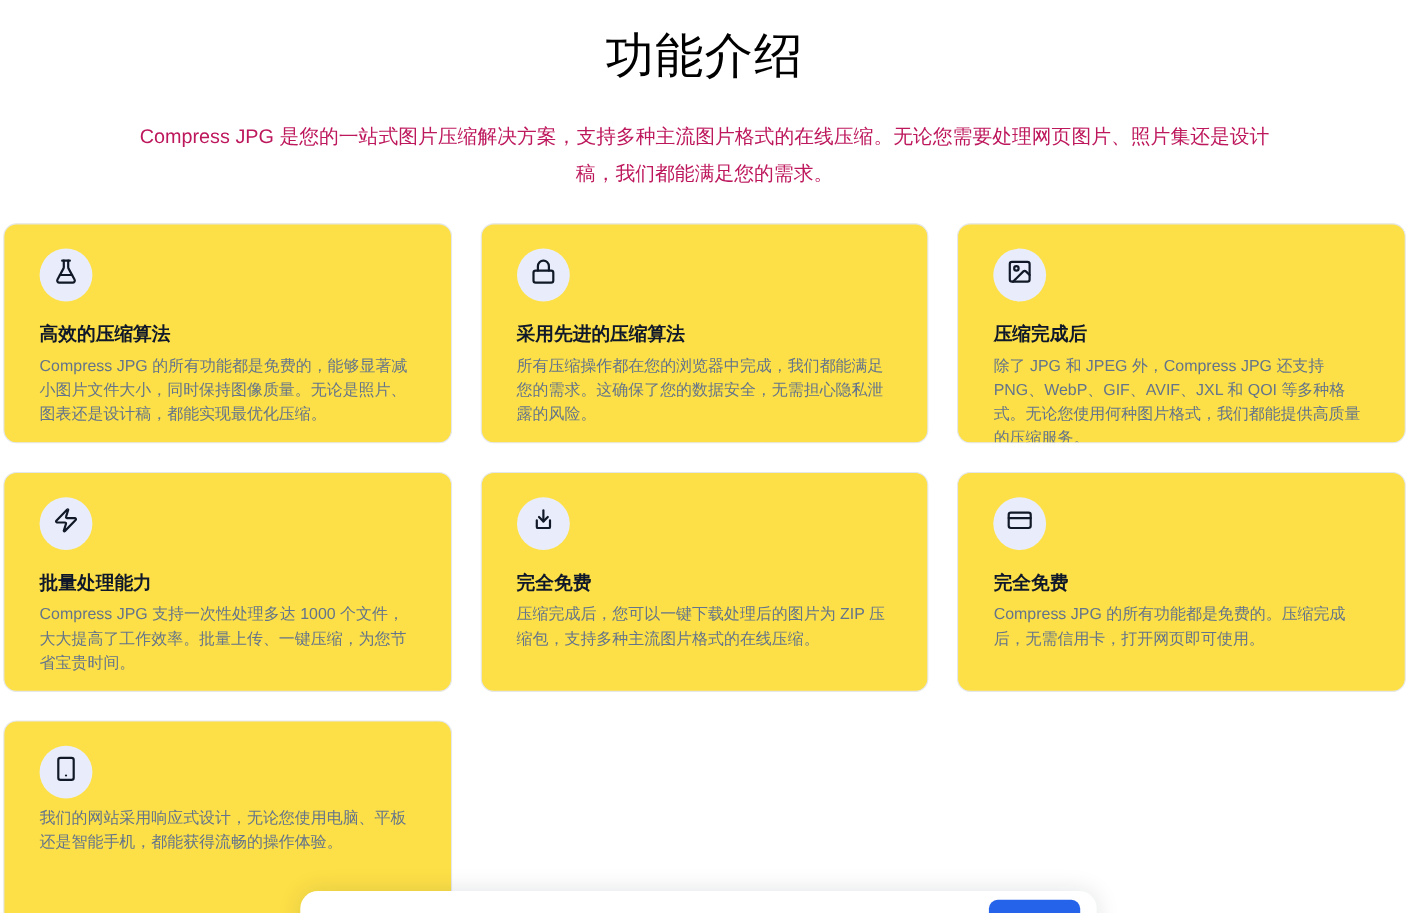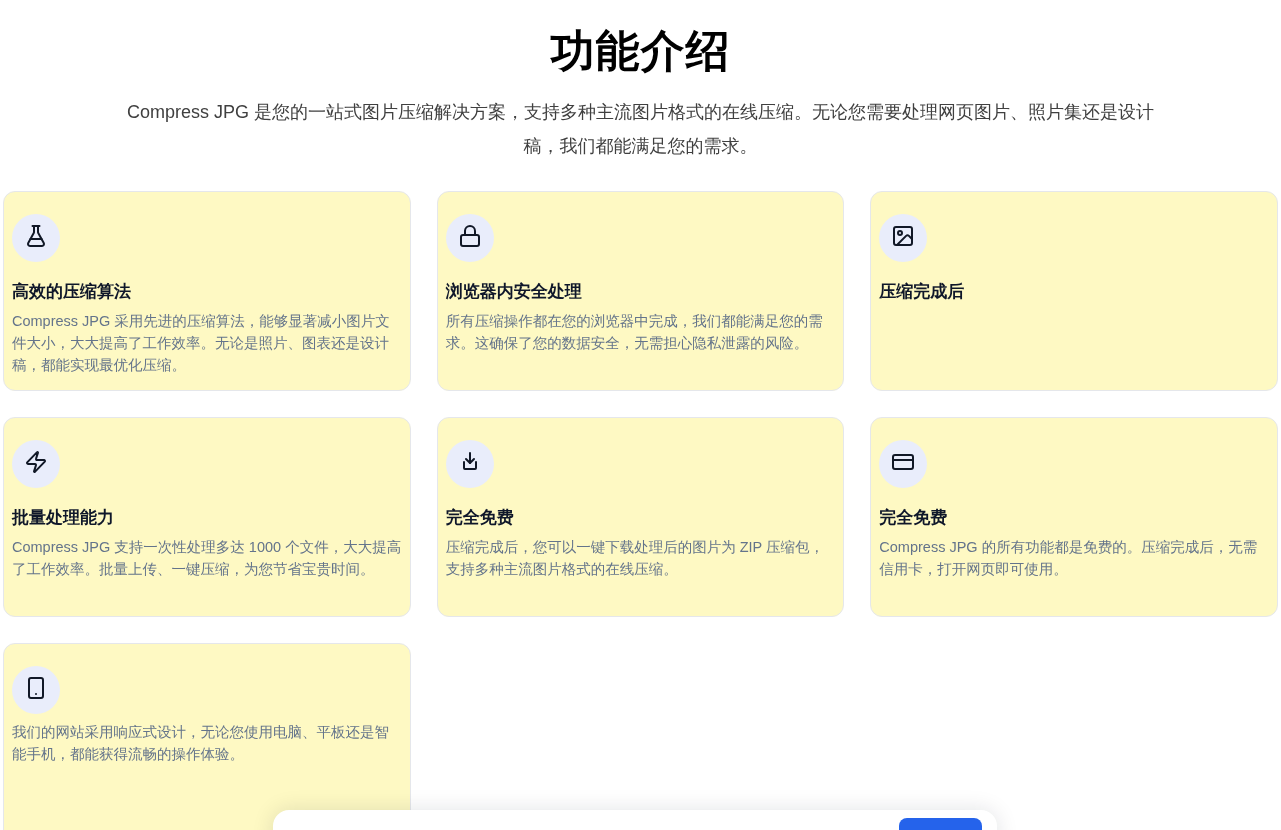--- a/index.html
+++ b/index.html
@@ -4,48 +4,48 @@
 <style>
   * { margin: 0; padding: 0; box-sizing: border-box; }
   html, body { width: 1281px; height: 830px; overflow: hidden; background: #ffffff; }
   body { font-family: "Liberation Sans", sans-serif; position: relative; }
 
   .section { padding-top: 26px; }
 
   .page-title {
     text-align: center;
     font-size: 44px;
-    font-weight: 700;
+    font-weight: 400;
     color: #000000;
     letter-spacing: 1px;
     line-height: 1.15;
   }
 
   .page-subtitle {
-    margin: 18px auto 0;
+    margin: 30px auto 0;
     max-width: 1030px;
     text-align: center;
     font-size: 18px;
     line-height: 34px;
-    color: #404040;
+    color: #be185d;
   }
 
   .features-grid {
     margin: 28px 3px 0;
     display: grid;
     grid-template-columns: repeat(3, 1fr);
     grid-auto-rows: 200px;
     gap: 26px;
   }
 
   .feature-card {
-    background: #fef9c3;
+    background: #fde047;
     border: 1px solid #e5e7eb;
     border-radius: 12px;
-    padding: 22px 8px;
+    padding: 22px 32px;
     overflow: hidden;
   }
 
   .icon-badge {
     width: 48px;
     height: 48px;
     border-radius: 50%;
     background: #e9edfb;
     display: flex;
     align-items: center;
@@ -115,47 +115,48 @@
       <div class="icon-badge">
         <span>
           <svg viewBox="0 0 24 24">
               <path d="M14 2v6a2 2 0 0 0 .245.96l5.51 10.08A2 2 0 0 1 18 22H6a2 2 0 0 1-1.755-2.96l5.51-10.08A2 2 0 0 0 10 8V2"></path>
               <path d="M6.453 15h11.094"></path>
               <path d="M8.5 2h7"></path>
             </svg>
         </span>
       </div>
       <div class="feature-title">高效的压缩算法</div>
-      <div class="feature-desc">Compress JPG 采用先进的压缩算法，能够显著减小图片文件大小，大大提高了工作效率。无论是照片、图表还是设计稿，都能实现最优化压缩。</div>
+      <div class="feature-desc">Compress JPG 的所有功能都是免费的，能够显著减小图片文件大小，同时保持图像质量。无论是照片、图表还是设计稿，都能实现最优化压缩。</div>
     </div>
 
     <div class="feature-card">
       <div class="icon-badge">
         <span>
           <svg viewBox="0 0 24 24">
               <rect width="18" height="11" x="3" y="11" rx="2" ry="2"></rect>
               <path d="M7 11V7a5 5 0 0 1 10 0v4"></path>
             </svg>
         </span>
       </div>
-      <div class="feature-title">浏览器内安全处理</div>
+      <div class="feature-title">采用先进的压缩算法</div>
       <div class="feature-desc">所有压缩操作都在您的浏览器中完成，我们都能满足您的需求。这确保了您的数据安全，无需担心隐私泄露的风险。</div>
     </div>
 
     <div class="feature-card">
       <div class="icon-badge">
         <span>
           <svg viewBox="0 0 24 24">
               <rect width="18" height="18" x="3" y="3" rx="2" ry="2"></rect>
               <circle cx="9" cy="9" r="2"></circle>
               <path d="m21 15-3.086-3.086a2 2 0 0 0-2.828 0L6 21"></path>
             </svg>
         </span>
       </div>
       <div class="feature-title">压缩完成后</div>
+      <div class="feature-desc">除了 JPG 和 JPEG 外，Compress JPG 还支持 PNG、WebP、GIF、AVIF、JXL 和 QOI 等多种格式。无论您使用何种图片格式，我们都能提供高质量的压缩服务。</div>
     </div>
 
     <div class="feature-card">
       <div class="icon-badge">
         <span>
           <svg viewBox="0 0 24 24">
               <path d="M4 14a1 1 0 0 1-.78-1.63l9.9-10.2a.5.5 0 0 1 .86.46l-1.92 6.02A1 1 0 0 0 13 10h7a1 1 0 0 1 .78 1.63l-9.9 10.2a.5.5 0 0 1-.86-.46l1.92-6.02A1 1 0 0 0 11 14z"></path>
             </svg>
         </span>
       </div>

